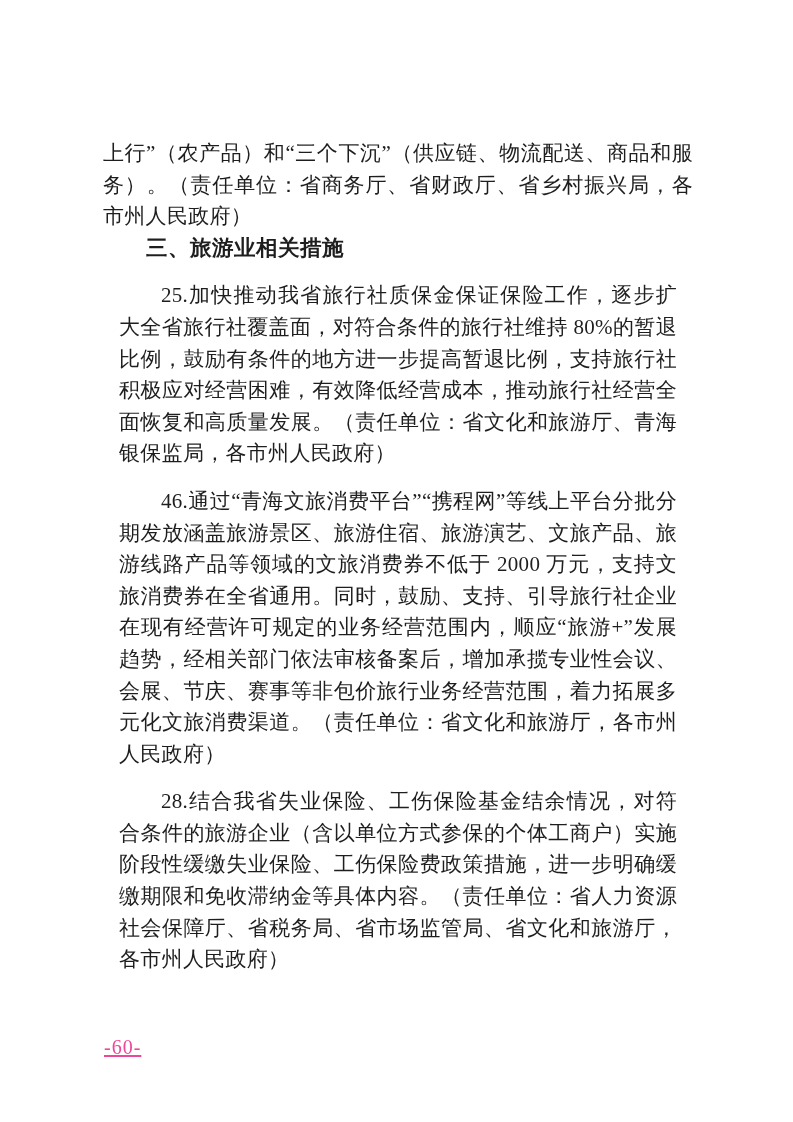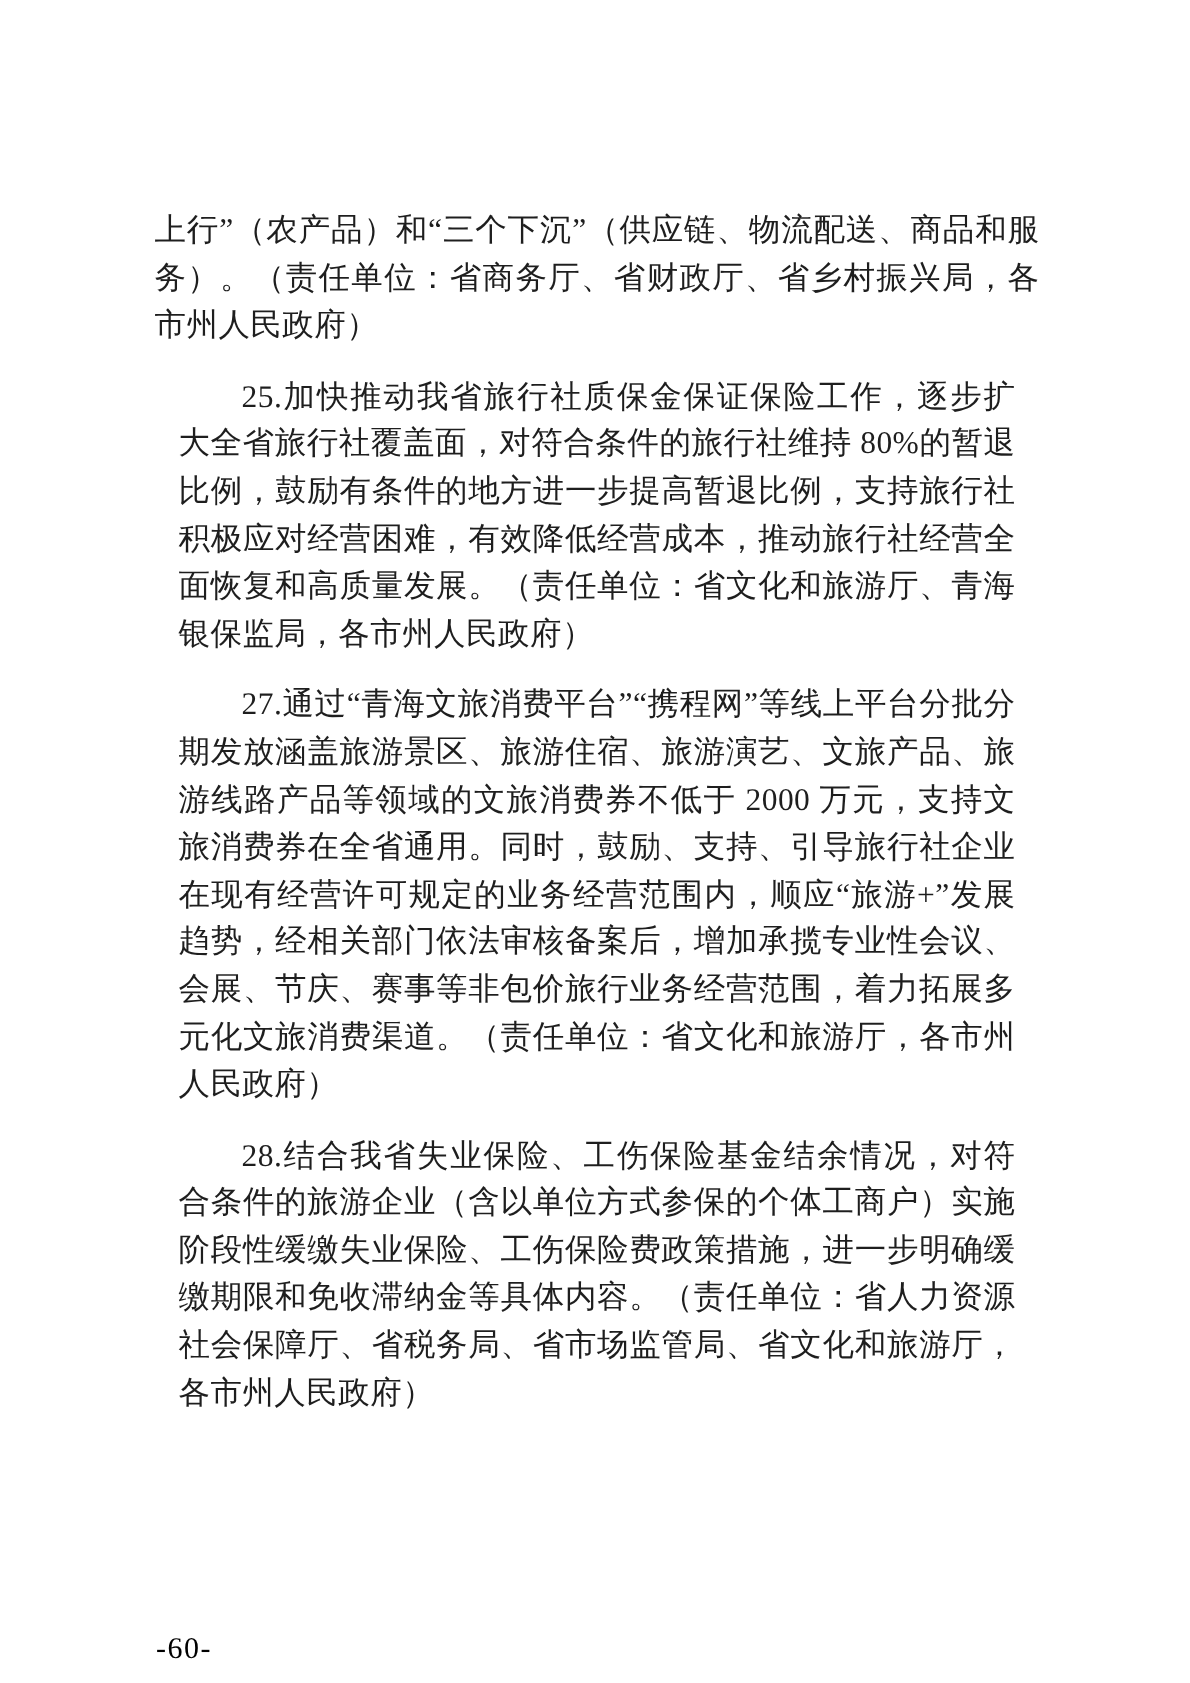--- a/index.html
+++ b/index.html
@@ -39,30 +39,32 @@
     margin: 0;
     text-indent: 43px;
     font-size: 21.5px;
     font-weight: bold;
     font-family: "Liberation Sans", "DejaVu Sans", sans-serif;
     letter-spacing: 0.5px;
   }
   .footer {
     position: absolute;
     left: 104px;
-    top: 1088px;
+    top: 1036px;
     font-size: 20px;
     letter-spacing: 1px;
-    color: #000000;
+    color: #ec4899;
+    text-decoration: underline;
   }
 </style>
 </head>
 <body>
 
 <div class="page">
   <div class="content">
     <p class="intro-para">上行”（农产品）和“三个下沉”（供应链、物流配送、商品和服务）。（责任单位：省商务厅、省财政厅、省乡村振兴局，各市州人民政府）</p>
+    <h2 class="section-heading">三、旅游业相关措施</h2>
     <p class="para">25.加快推动我省旅行社质保金保证保险工作，逐步扩大全省旅行社覆盖面，对符合条件的旅行社维持 80%的暂退比例，鼓励有条件的地方进一步提高暂退比例，支持旅行社积极应对经营困难，有效降低经营成本，推动旅行社经营全面恢复和高质量发展。（责任单位：省文化和旅游厅、青海银保监局，各市州人民政府）</p>
-    <p class="para">27.通过“青海文旅消费平台”“携程网”等线上平台分批分期发放涵盖旅游景区、旅游住宿、旅游演艺、文旅产品、旅游线路产品等领域的文旅消费券不低于 2000 万元，支持文旅消费券在全省通用。同时，鼓励、支持、引导旅行社企业在现有经营许可规定的业务经营范围内，顺应“旅游+”发展趋势，经相关部门依法审核备案后，增加承揽专业性会议、会展、节庆、赛事等非包价旅行业务经营范围，着力拓展多元化文旅消费渠道。（责任单位：省文化和旅游厅，各市州人民政府）</p>
+    <p class="para">46.通过“青海文旅消费平台”“携程网”等线上平台分批分期发放涵盖旅游景区、旅游住宿、旅游演艺、文旅产品、旅游线路产品等领域的文旅消费券不低于 2000 万元，支持文旅消费券在全省通用。同时，鼓励、支持、引导旅行社企业在现有经营许可规定的业务经营范围内，顺应“旅游+”发展趋势，经相关部门依法审核备案后，增加承揽专业性会议、会展、节庆、赛事等非包价旅行业务经营范围，着力拓展多元化文旅消费渠道。（责任单位：省文化和旅游厅，各市州人民政府）</p>
     <p class="para">28.结合我省失业保险、工伤保险基金结余情况，对符合条件的旅游企业（含以单位方式参保的个体工商户）实施阶段性缓缴失业保险、工伤保险费政策措施，进一步明确缓缴期限和免收滞纳金等具体内容。（责任单位：省人力资源社会保障厅、省税务局、省市场监管局、省文化和旅游厅，各市州人民政府）</p>
   </div>
   <div class="footer">-60-</div>
 </div>
 
 </body></html>

